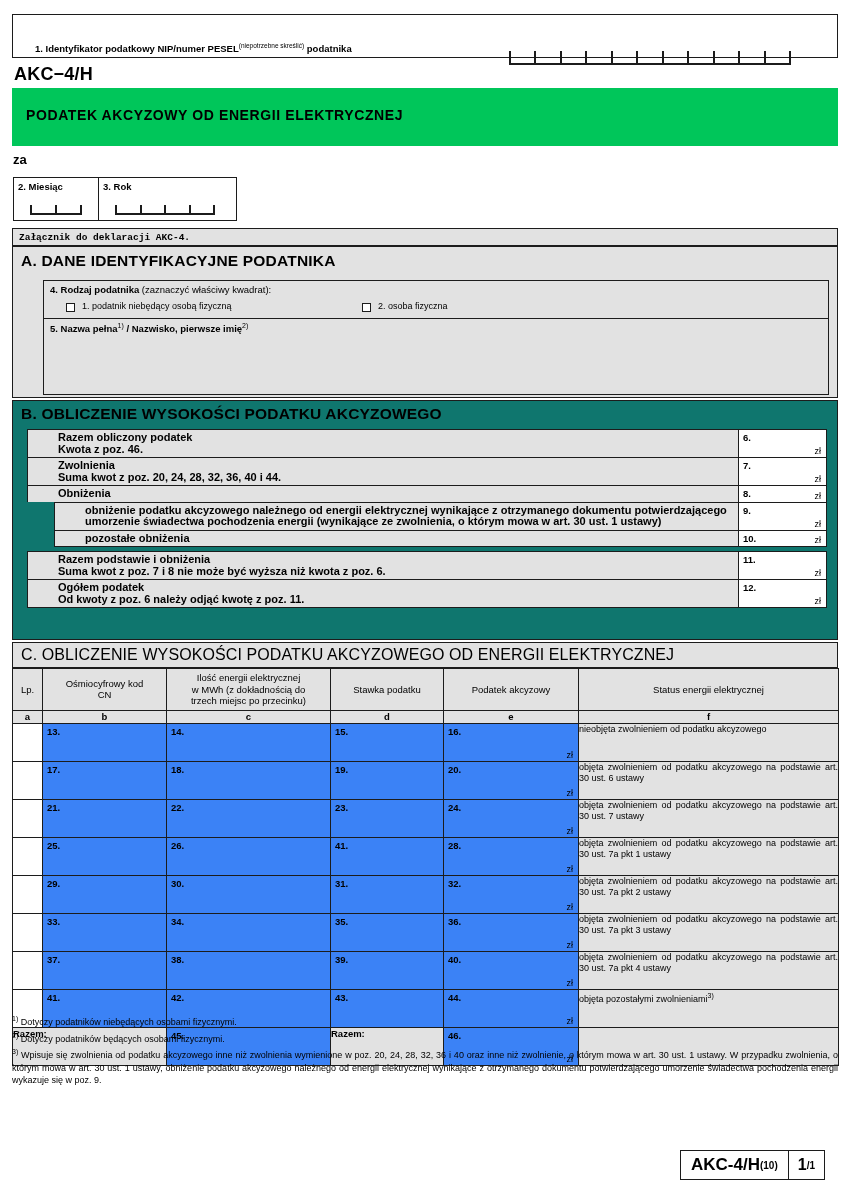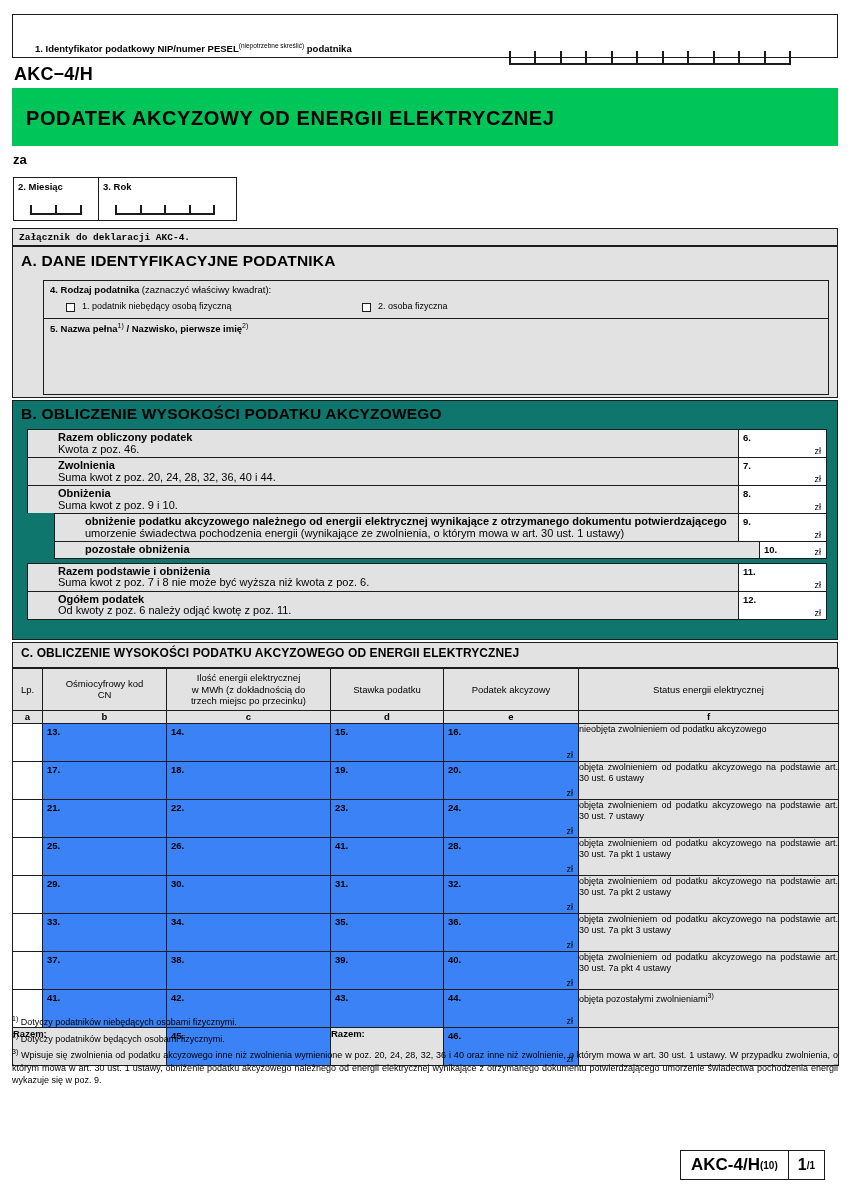--- a/index.html
+++ b/index.html
@@ -50,21 +50,21 @@
   #form-code {
     left: 14px; top: 64px;
     font-size: 18px; font-weight: bold; letter-spacing: .2px;
   }
   #green-banner {
     left: 12px; top: 88px; width: 826px; height: 58px;
     background: #00C65A;
   }
   #green-title {
     position: absolute; left: 14px; top: 19px;
-    font-size: 20px; font-weight: bold; letter-spacing: .6px;
+    font-size: 14px; font-weight: bold; letter-spacing: .6px;
     white-space: nowrap;
   }
 
   
   #za-label { left: 13px; top: 152px; font-size: 13px; font-weight: bold; }
   #period-box {
     left: 13px; top: 177px; width: 224px; height: 44px;
     border: 1.2px solid #1c1c1c;
     display: flex;
   }
@@ -152,32 +152,32 @@
   }
   .b-row {
     position: relative;
     border: 1.2px solid #1c1c1c;
     border-bottom-width: 0;
     box-sizing: border-box;
     display: flex;
     background: #e2e2e2;
   }
   .b-row.last { border-bottom-width: 1.2px; }
-  .b-row.sep  { border-bottom-width: 1.2px; margin-bottom: 4px; gap: 21px; }
+  .b-row.sep  { border-bottom-width: 1.2px; margin-bottom: 4px; }
   .b-desc {
     position: relative;
     width: 686px;
     box-sizing: border-box;
     padding: 2px 4px 2px 6px;
     font-size: 11px;
     line-height: 11.5px;
     margin-left: 24px;
   }
   .b-desc .t1 { font-weight: bold; display: block; }
-  .b-desc .t2 { font-weight: normal; display: block; }
+  .b-desc .t2 { font-weight: bold; display: block; }
   .b-amt {
     position: relative;
     flex: 1 1 auto;
     border-left: 1.2px solid #1c1c1c;
     background: #ffffff;
     box-sizing: border-box;
   }
   .b-amt .num {
     position: absolute; left: 4px; top: 2px;
     font-size: 9.5px; font-weight: bold;
@@ -190,21 +190,21 @@
   .b-indent .b-desc { width: 659px; }
 
   
   #sec-c {
     left: 12px; top: 642px; width: 826px; height: 26px;
     border: 1.2px solid #1c1c1c;
     background: #e2e2e2;
   }
   #sec-c-title {
     position: absolute; left: 8px; top: 3px;
-    font-size: 12px; font-weight: bold; letter-spacing: .1px; text-align: right;
+    font-size: 16px; font-weight: normal; letter-spacing: .1px; text-align: right;
   }
   #c-table {
     position: absolute; left: 12px; top: 668px; width: 826px;
     border-collapse: collapse;
     table-layout: fixed;
   }
   #c-table td, #c-table th {
     border: 1.1px solid #1c1c1c;
     box-sizing: border-box;
     padding: 0;
@@ -373,21 +373,20 @@
         </div>
         <div class="b-amt">
           <span class="num">7.</span>
           <span class="zl">zł</span>
         </div>
       </div>
 
       <div class="b-row">
         <div class="b-desc">
           <span class="t1">Obniżenia</span>
-          <span class="t2">Suma kwot z poz. 9 i 10.</span>
         </div>
         <div class="b-amt">
           <span class="num">8.</span>
           <span class="zl">zł</span>
         </div>
       </div>
 
       <div class="b-row b-indent">
         <div class="b-desc">
           <span class="t1">obniżenie podatku akcyzowego należnego od energii elektrycznej wynikające z otrzymanego dokumentu potwierdzającego</span>

